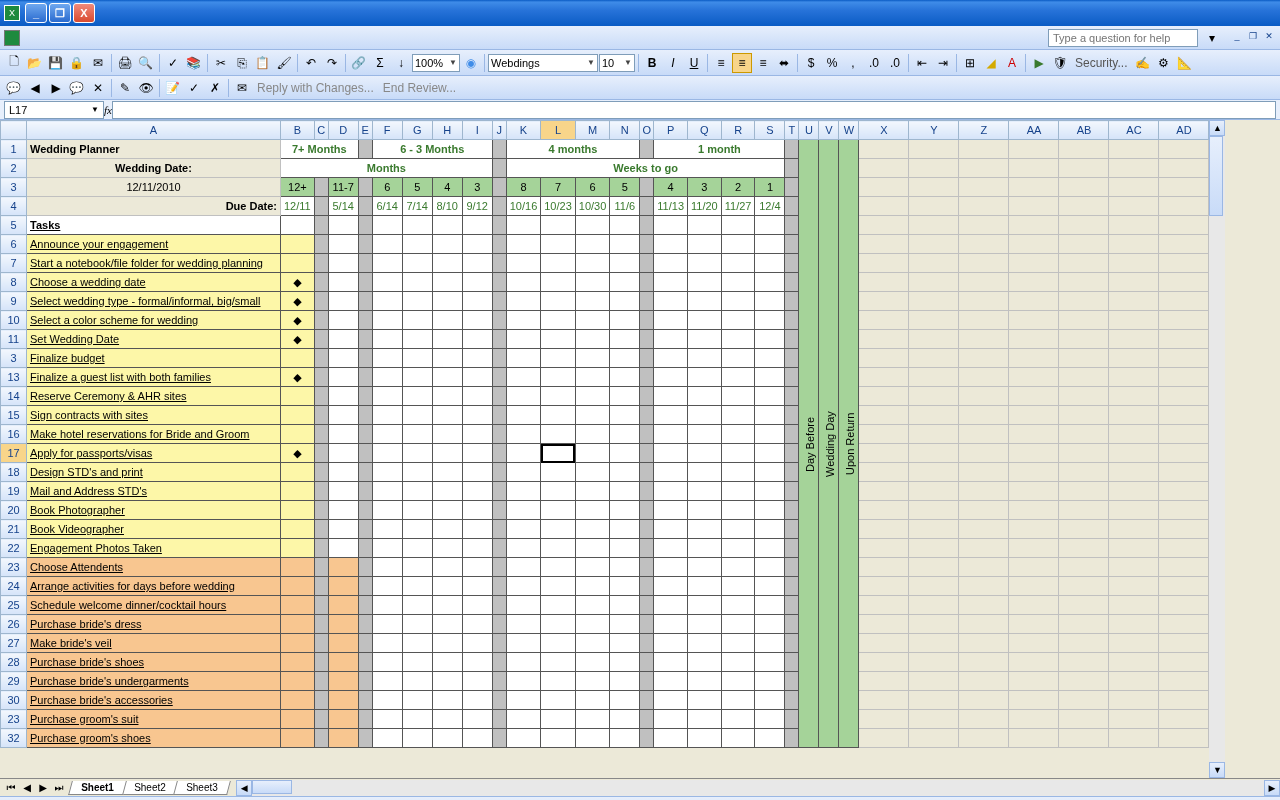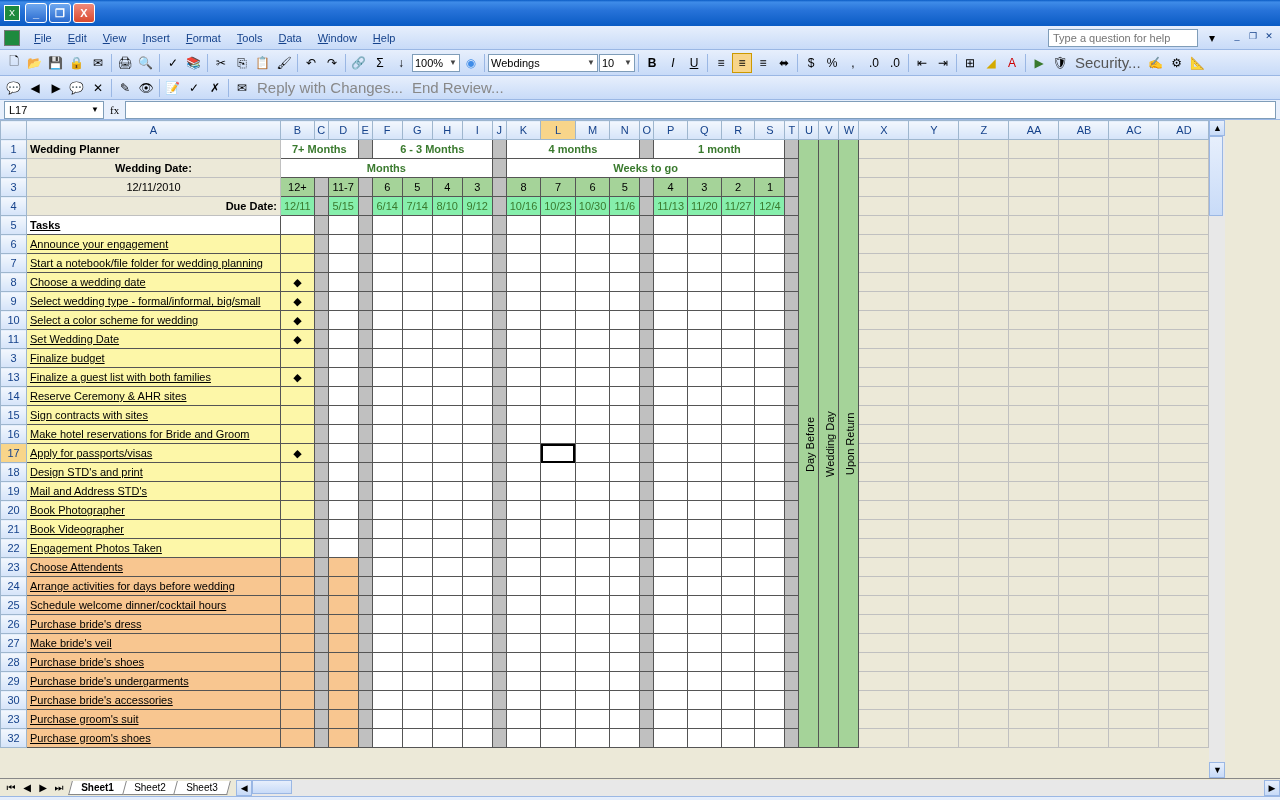--- a/index.html
+++ b/index.html
@@ -19,41 +19,41 @@
 .help-input { width: 150px; height: 18px; border: 1px solid #7f9db9; font-size: 11px; padding: 0 4px; color: #888; }
 .mdi-btns { display: flex; gap: 2px; margin-left: 4px; }
 .mdi-btn { width: 14px; height: 14px; font-size: 9px; text-align: center; color: #15428b; }
 .toolbar { height: 26px; background: linear-gradient(#e7effc, #c8dbf8); display: flex; align-items: center; padding: 0 4px; border-bottom: 1px solid #9ab7e4; gap: 1px; }
 .tb-btn { width: 20px; height: 20px; display: flex; align-items: center; justify-content: center; font-size: 12px; cursor: default; }
 .tb-sep { width: 1px; height: 18px; background: #9ab7e4; margin: 0 2px; }
 .tb-combo { height: 18px; border: 1px solid #7f9db9; background: #fff; font-size: 11px; padding: 0 2px; display: flex; align-items: center; }
 .tb-combo.font { width: 110px; }
 .tb-combo.size { width: 36px; }
 .tb-combo .dd { margin-left: auto; color: #444; font-size: 8px; }
-.tb-text { padding: 0 4px; color: #555; font-size: 15px; }
+.tb-text { padding: 0 4px; color: #555; font-size: 12px; }
 .review-row { height: 24px; background: linear-gradient(#e7effc, #c8dbf8); display: flex; align-items: center; padding: 0 4px; border-bottom: 1px solid #9ab7e4; gap: 1px; }
 .namebox-row { height: 20px; background: #e7effc; display: flex; align-items: center; border-bottom: 1px solid #9ab7e4; }
 .namebox { width: 100px; height: 18px; border: 1px solid #7f9db9; background: #fff; display: flex; align-items: center; padding: 0 4px; margin-left: 4px; }
 .namebox .dd { margin-left: auto; font-size: 8px; }
-.fx { padding: 0 6px; font-family: serif; }
+.fx { padding: 0 0; font-style: italic; font-family: serif; }
 .formula-bar { flex: 1; height: 18px; border: 1px solid #7f9db9; background: #fff; margin-right: 4px; }
 .grid-container { height: 658px; display: flex; }
 .grid { border-collapse: collapse; table-layout: fixed; }
 .grid th, .grid td { border: 1px solid #c0c0c0; height: 19px; font-size: 11px; overflow: hidden; white-space: nowrap; }
 .grid .col-hdr { background: linear-gradient(#f3f7fd, #d5e4f9); text-align: center; font-weight: normal; color: #15428b; border: 1px solid #9eb6ce; }
 .grid .col-hdr.sel { background: #f8d58a; }
 .grid .row-hdr { background: linear-gradient(#f3f7fd, #d5e4f9); text-align: center; font-weight: normal; color: #15428b; border: 1px solid #9eb6ce; width: 26px; }
 .grid .row-hdr.sel { background: #f8d58a; }
 .grid td { padding: 0 3px; }
 .bold { font-weight: bold; }
 .center { text-align: center; }
 .right { text-align: right; }
 .big { font-size: 15px; font-weight: bold; }
 .hdr-green-lt { background: #ffffff; color: #3a7a2e; text-align: center; font-weight: bold; border: 1px solid #555 !important; }
-.hdr-green-lt2 { background: #86efac; color: #3a7a2e; text-align: center; border: 1px solid #555 !important; font-size: 10px; }
+.hdr-green-lt2 { background: #ffffff; color: #3a7a2e; text-align: center; border: 1px solid #555 !important; font-size: 10px; }
 .hdr-green-dk { background: #a5d399; text-align: center; border: 1px solid #555 !important; font-size: 10px; }
 .gray-col { background: #c0c0c0; border: 1px solid #555 !important; }
 .task-cell { border: 1px solid #555 !important; padding-left: 3px; text-decoration: underline; }
 .yellow { background: #fdf7a8; }
 .orange { background: #f8c690; }
 .data-cell { border: 1px solid #555 !important; background: #fff; text-align: center; }
 .data-cell.yellow { background: #fdf7a8; }
 .data-cell.orange { background: #f8c690; }
 .vert { background: #a5d399; border: 1px solid #555 !important; text-align: center; vertical-align: bottom; padding: 2px; font-size: 10px; writing-mode: vertical-rl; transform: rotate(180deg); }
 .diamond { font-size: 11px; }
@@ -81,31 +81,20 @@
   <div class="app-icon">X</div>
   <div class="win-btns">
     <div class="win-btn win-min">_</div>
     <div class="win-btn win-max">❐</div>
     <div class="win-btn win-close">X</div>
   </div>
 </div>
 
 <div class="menubar">
   <div class="icon"></div>
-  <div id="menus" style="display: flex;">
-      <div class="menu-item"><u>F</u>ile</div>
-      <div class="menu-item"><u>E</u>dit</div>
-      <div class="menu-item"><u>V</u>iew</div>
-      <div class="menu-item"><u>I</u>nsert</div>
-      <div class="menu-item"><u>F</u>ormat</div>
-      <div class="menu-item"><u>T</u>ools</div>
-      <div class="menu-item"><u>D</u>ata</div>
-      <div class="menu-item"><u>W</u>indow</div>
-      <div class="menu-item"><u>H</u>elp</div>
-    </div>
   <div class="help-box">
     <input class="help-input" placeholder="Type a question for help" style="">
     <span class="tb-btn">▾</span>
     <div class="mdi-btns">
       <div class="mdi-btn">_</div>
       <div class="mdi-btn">❐</div>
       <div class="mdi-btn">✕</div>
     </div>
   </div>
 </div>
@@ -343,21 +332,21 @@
               <td></td>
               <td></td>
               <td></td>
               <td></td>
             </tr>
             <tr>
               <th class="row-hdr">4</th>
               <td class="bold right">Due Date:</td>
               <td class="hdr-green-lt2">12/11</td>
               <td class="gray-col"></td>
-              <td class="hdr-green-lt2">5/15</td>
+              <td class="hdr-green-lt2">5/14</td>
               <td class="gray-col"></td>
               <td class="hdr-green-lt2">6/14</td>
               <td class="hdr-green-lt2">7/14</td>
               <td class="hdr-green-lt2">8/10</td>
               <td class="hdr-green-lt2">9/12</td>
               <td class="gray-col"></td>
               <td class="hdr-green-lt2">10/16</td>
               <td class="hdr-green-lt2">10/23</td>
               <td class="hdr-green-lt2">10/30</td>
               <td class="hdr-green-lt2">11/6</td>

